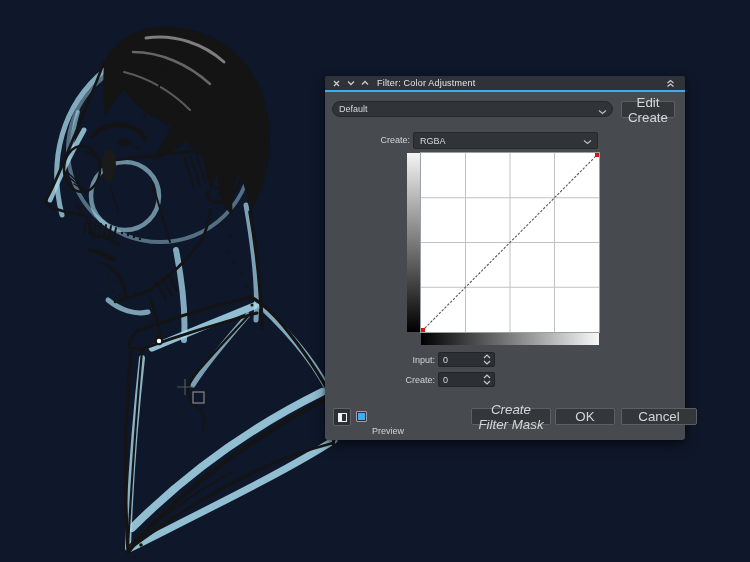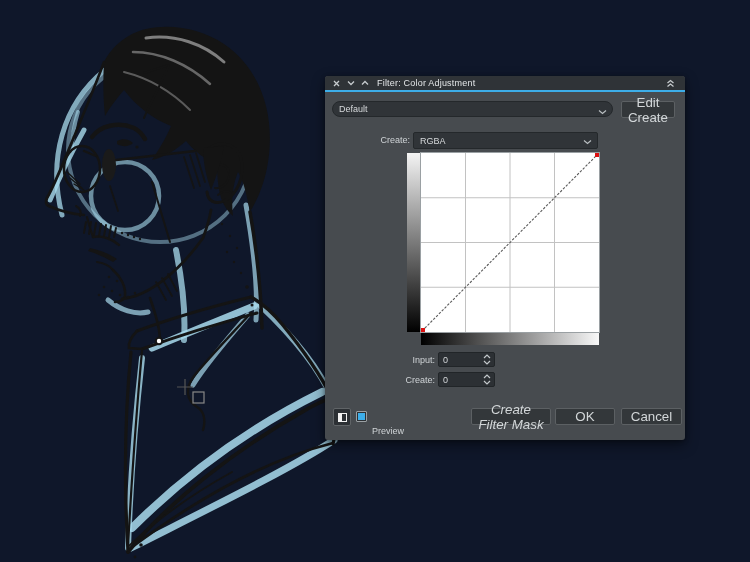--- a/index.html
+++ b/index.html
@@ -284,15 +284,15 @@
 
     <div class="splitbtn">
       <span class="split-ico"></span>
     </div>
     <div class="checkbox">
       <span class="fill"></span>
     </div>
     <div class="lbl" style="left:47px; top:337px; text-align:left; width:60px;margin-top:13px;">Preview</div>
     <button class="btn" style="left:146px; top:332px; width:80px;font-style:italic;">Create Filter Mask</button>
     <button class="btn" style="left:230px; top:332px; width:60px;">OK</button>
-    <button class="btn" style="left:296px; top:332px; width:61px;">Cancel</button>
+    <button class="btn" style="left:296px; top:332px; width:76px;">Cancel</button>
   </div>
 </div>
 
 </body></html>

